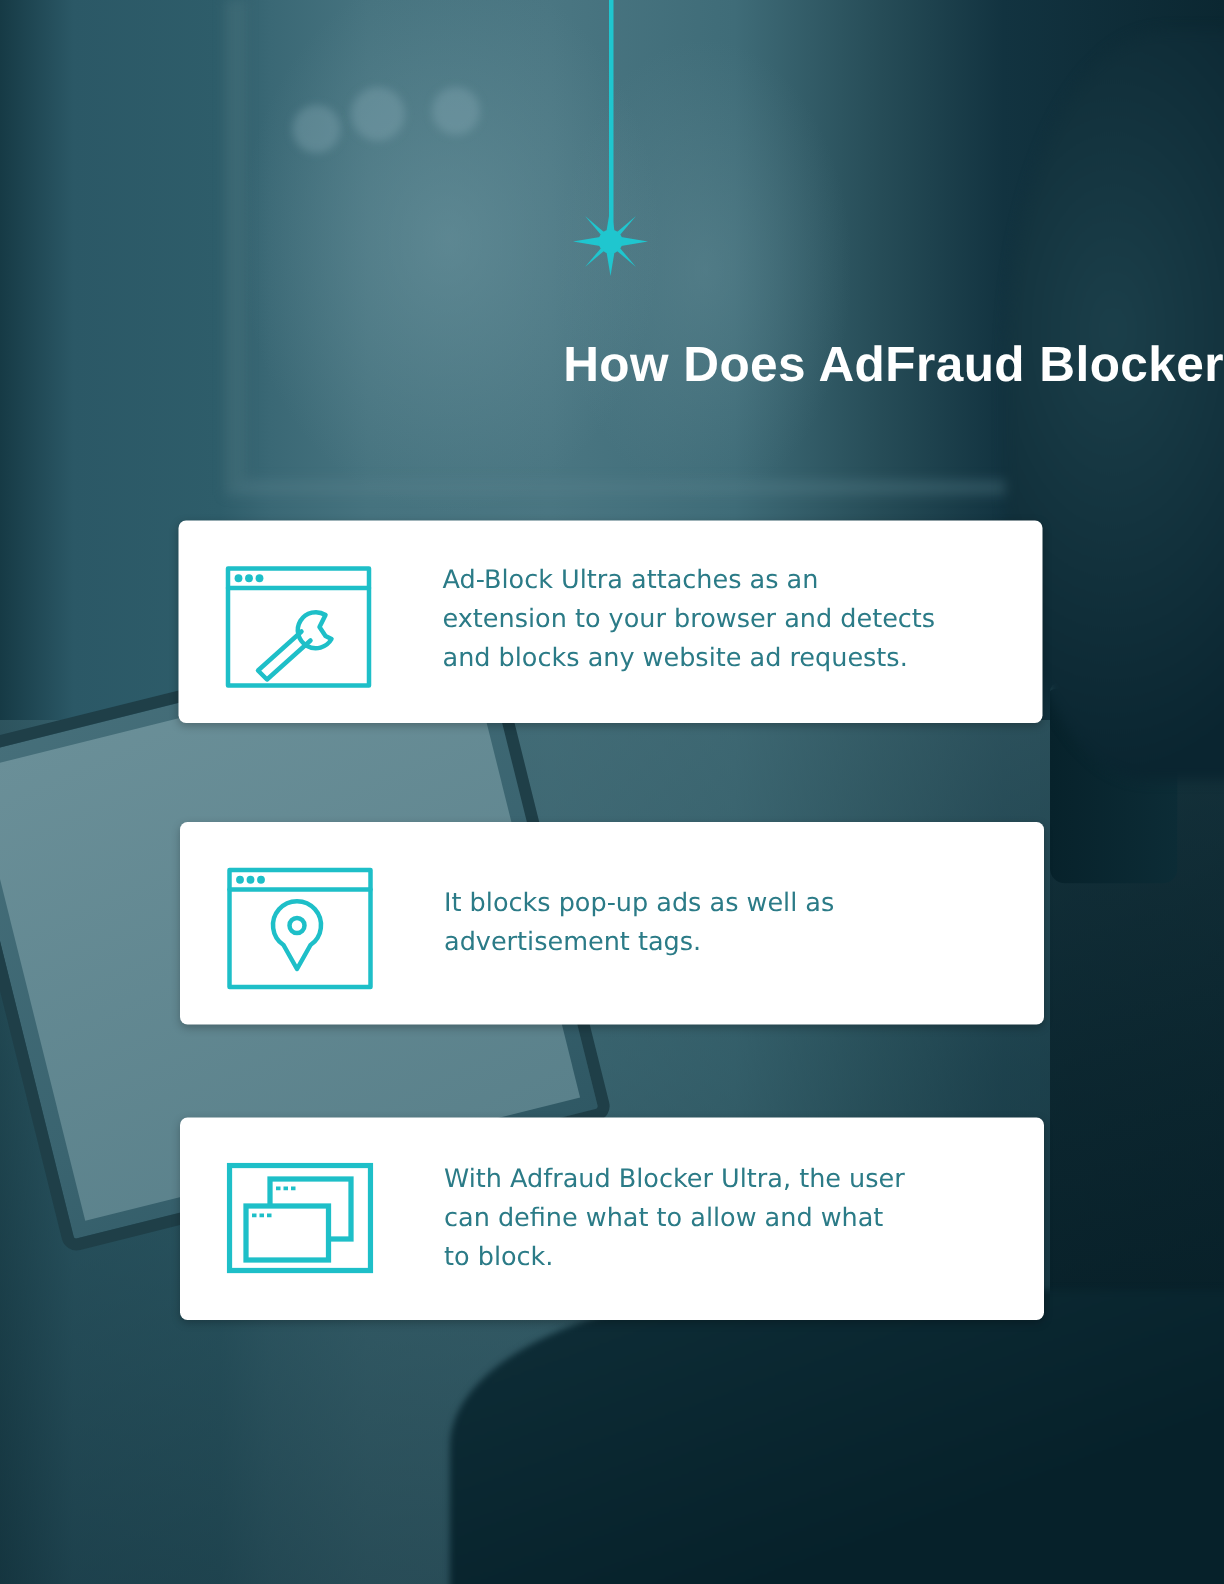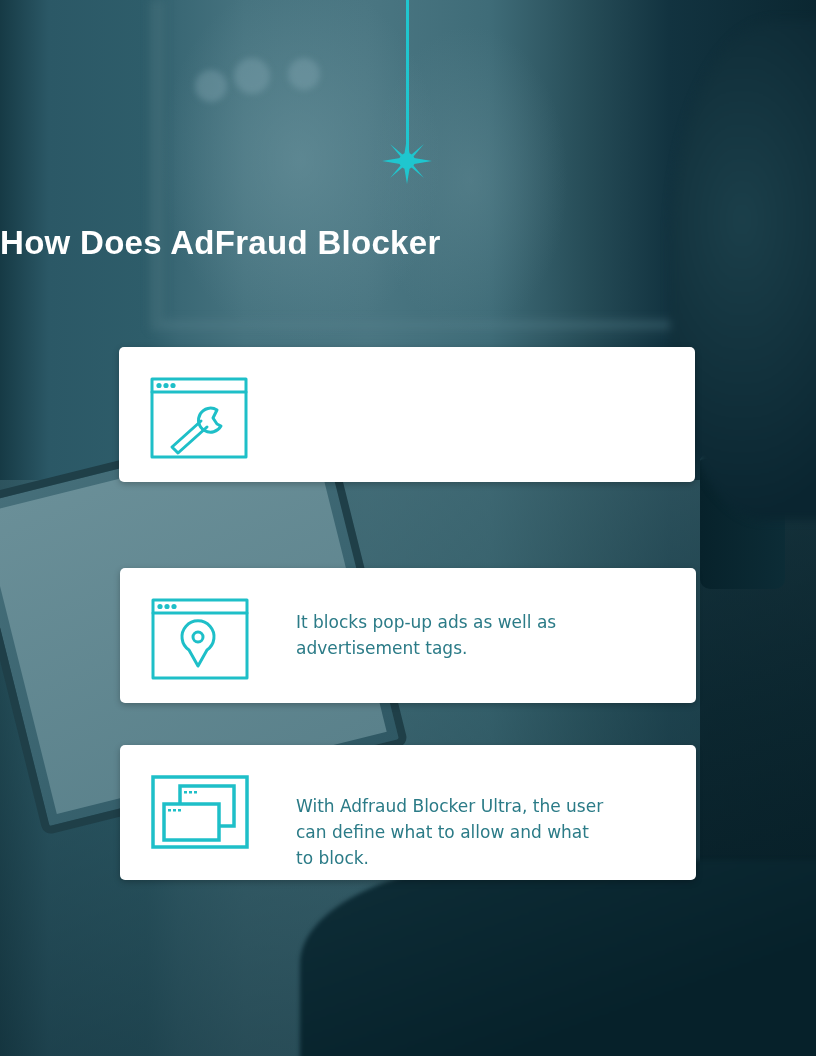--- a/index.html
+++ b/index.html
@@ -66,21 +66,21 @@
     .line {
       position: absolute; left: 406px; top: 0; width: 3px; height: 152px;
       background: #1fc6cf;
     }
     .star {
       position: absolute; left: 380px; top: 134px; width: 54px; height: 54px;
     }
 
     .title {
       position: absolute; left: 0; top: 222px; width: 816px;
-      text-align: left; color: #ffffff;
+      text-align: right; color: #ffffff;
       font-family: "Liberation Sans", sans-serif; font-weight: bold;
       font-size: 33px; line-height: 42px; letter-spacing: 0.3px;
     }
     .title span { display: block; }
 
     .card {
       position: absolute; background: #ffffff; border-radius: 5px;
       box-shadow: 0 2px 6px rgba(0,0,0,0.25);
     }
     .card-icon { position: absolute; left: 31px; top: 30px; width: 98px; height: 82px; }
@@ -135,23 +135,26 @@
       <line x1="2" y1="15" x2="96" y2="15"></line>
       <path d="M67 33 a12 12 0 1 0 4 16 l-4 -2 l-4 -6 l4 -8 z"></path>
       <path d="M57 50 L28 76 L22 70 L51 44"></path>
     </g>
     <g fill="#1ebfc8">
       <circle cx="9" cy="8.5" r="2.6"></circle>
       <circle cx="16" cy="8.5" r="2.6"></circle>
       <circle cx="23" cy="8.5" r="2.6"></circle>
     </g>
   </svg>
+  <div class="card-text" style="top:27px;">Ad-Block Ultra attaches as an
+extension to your browser and detects
+and blocks any website ad requests.</div>
 </div>
 
-<div class="card" style="left:120px;top:548px;width:576px;height:135px;margin-top:20px;">
+<div class="card" style="left:120px;top:548px;width:576px;height:135px;">
   <svg class="card-icon" viewBox="0 0 98 82">
     <g fill="none" stroke="#1ebfc8" stroke-width="3" stroke-linejoin="round" stroke-linecap="round">
       <rect x="2" y="2" width="94" height="78"></rect>
       <line x1="2" y1="15" x2="96" y2="15"></line>
       <path d="M47 68 L38 52 A16 16 0 1 1 56 52 Z"></path>
       <circle cx="47" cy="39" r="5"></circle>
     </g>
     <g fill="#1ebfc8">
       <circle cx="9" cy="8.5" r="2.6"></circle>
       <circle cx="16" cy="8.5" r="2.6"></circle>
@@ -171,16 +174,16 @@
     </g>
     <g fill="#1ebfc8">
       <rect x="33" y="16" width="3" height="2.5"></rect>
       <rect x="38" y="16" width="3" height="2.5"></rect>
       <rect x="43" y="16" width="3" height="2.5"></rect>
       <rect x="17" y="34" width="3" height="2.5"></rect>
       <rect x="22" y="34" width="3" height="2.5"></rect>
       <rect x="27" y="34" width="3" height="2.5"></rect>
     </g>
   </svg>
-  <div class="card-text" style="top:28px;margin-top:20px;">With Adfraud Blocker Ultra, the user
+  <div class="card-text" style="top:28px;">With Adfraud Blocker Ultra, the user
 can define what to allow and what
 to block.</div>
 </div>
 
 </body></html>

